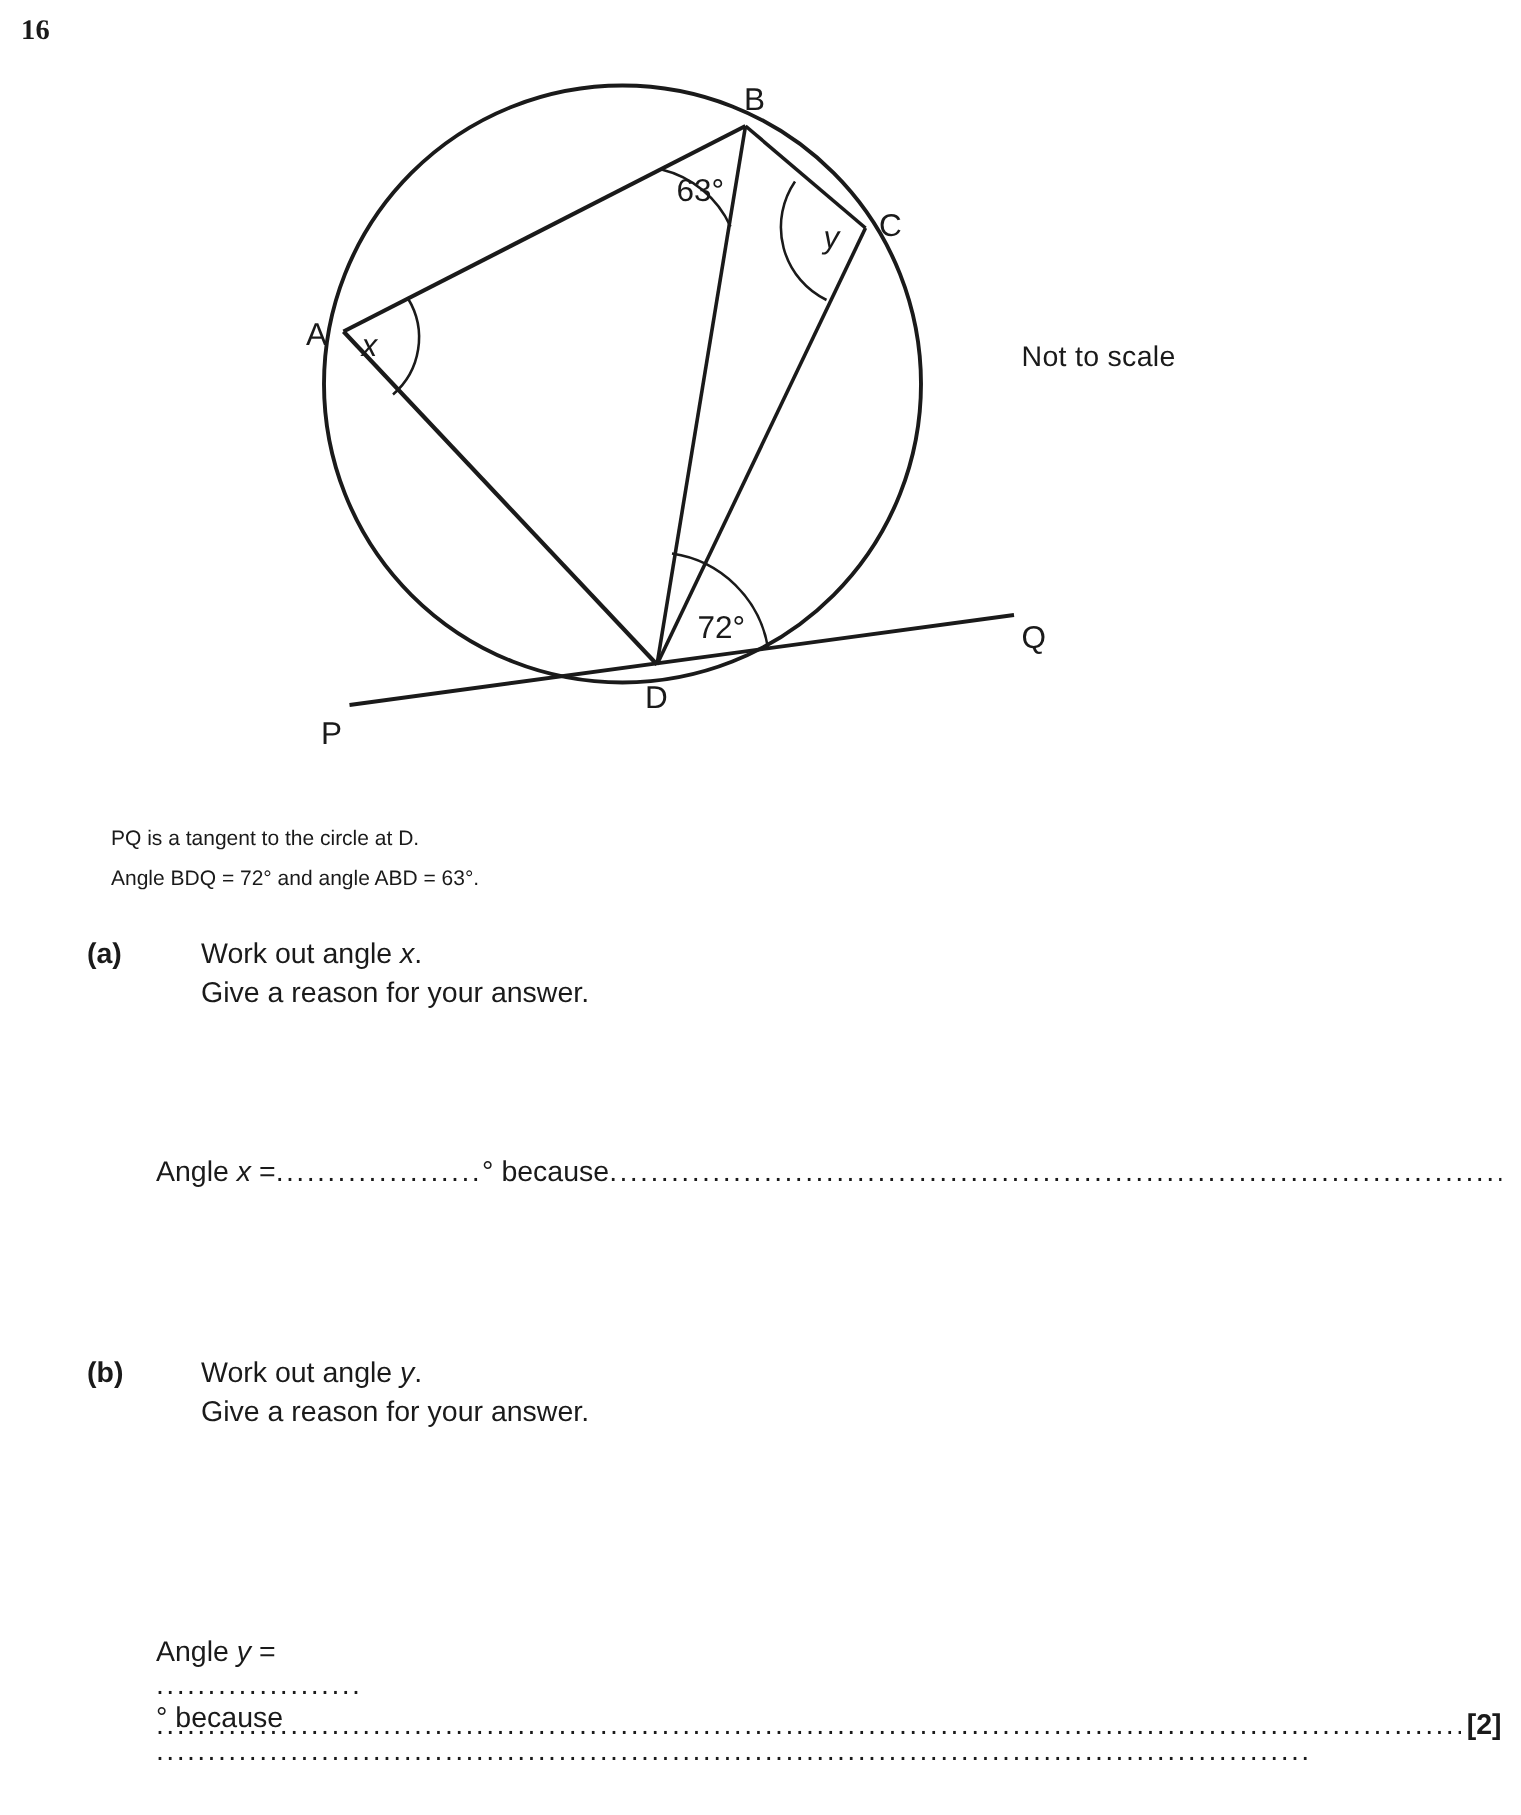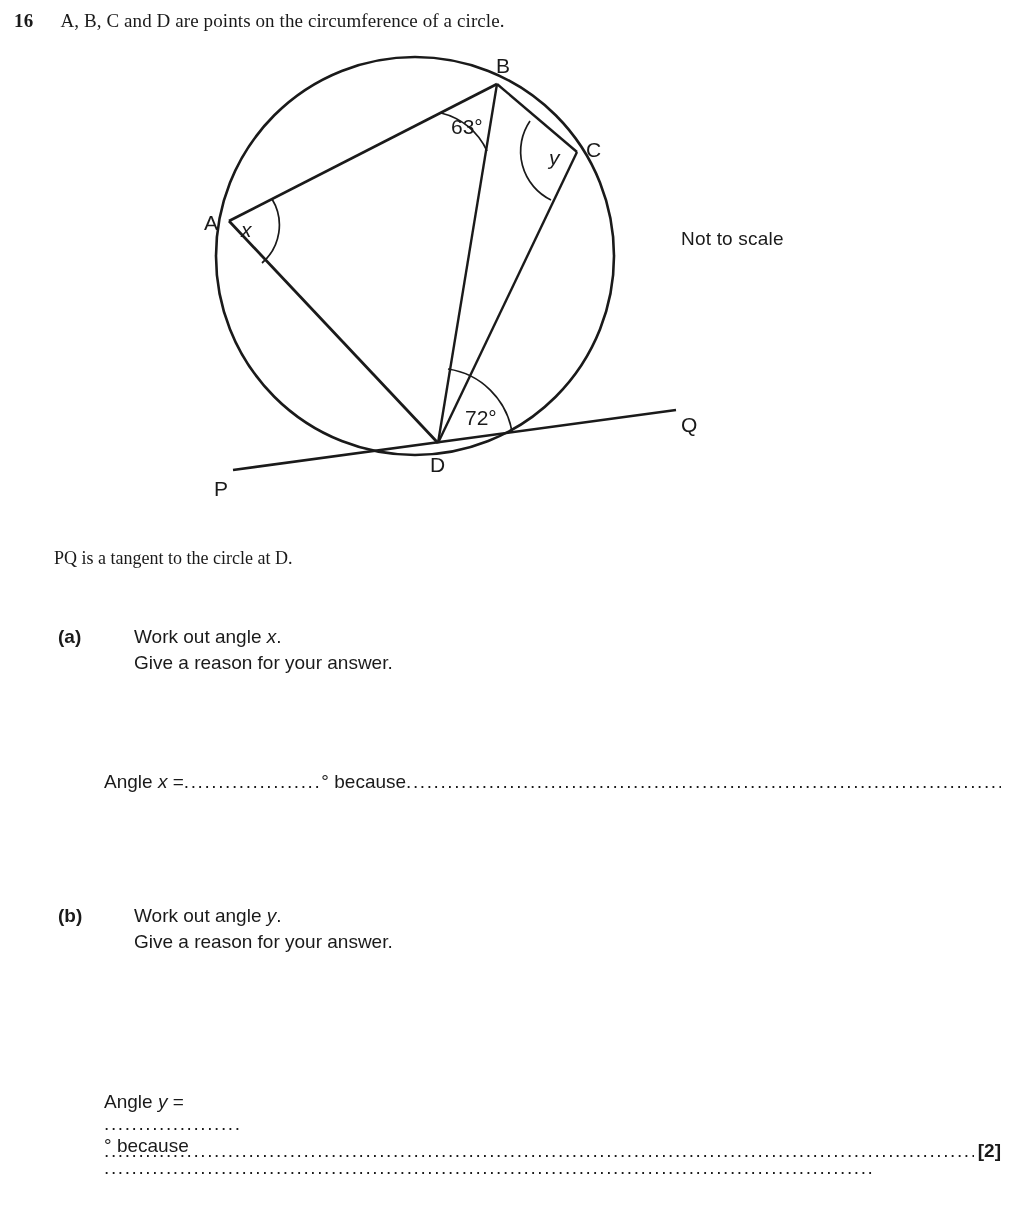--- a/index.html
+++ b/index.html
@@ -54,25 +54,24 @@
     left: 681px;
     top: 188px;
     font-size: 19px;
     font-weight: normal;
     letter-spacing: 0.2px;
   }
 
   
   .statement {
     position: absolute;
-    left: 54px;
+    left: 74px;
     top: 545px;
-    font-size: 18px;
+    font-size: 14px;
     line-height: 27px;
-    font-family: Liberation Serif, serif;
   }
   .statement div { white-space: nowrap; }
 
   
   .part {
     position: absolute;
     left: 58px;
     width: 940px;
   }
   .part-a { top: 624px; }
@@ -142,21 +141,20 @@
     padding-left: 4px;
   }
 
   .it { font-style: italic; }
 </style>
 </head>
 <body>
 
 <div class="q-header">
   <span class="q-number">16</span>
-  <span class="q-stem">A, B, C and D are points on the circumference of a circle.</span>
 </div>
 
 <div class="diagram-wrap">
   <svg class="diagram-svg" width="1014" height="480" viewBox="0 0 1014 480">
 
     <circle cx="415" cy="216" r="199" fill="none" stroke="#1a1a1a" stroke-width="2.6"></circle>
 
     <line x1="229" y1="181" x2="497" y2="44" stroke="#1a1a1a" stroke-width="2.8"></line>
     <line x1="229" y1="181" x2="438" y2="403" stroke="#1a1a1a" stroke-width="2.8"></line>
     <line x1="497" y1="44" x2="438" y2="403" stroke="#1a1a1a" stroke-width="2.4"></line>
@@ -184,20 +182,21 @@
     <text x="465" y="385" font-family="Liberation Sans, sans-serif" font-size="21" fill="#1a1a1a">72°</text>
     <text x="241" y="197" font-family="Liberation Sans, sans-serif" font-size="21" font-style="italic" fill="#1a1a1a">x</text>
     <text x="549" y="125" font-family="Liberation Sans, sans-serif" font-size="21" font-style="italic" fill="#1a1a1a">y</text>
   </svg>
 
   <div class="not-to-scale">Not to scale</div>
 </div>
 
 <div class="statement">
   <div>PQ is a tangent to the circle at D.</div>
+  <div>Angle BDQ = 72° and angle ABD = 63°.</div>
 </div>
 
 <div class="part part-a">
   <div class="part-head">
     <span class="part-letter">(a)</span>
     <span class="part-lines">
       <div><span>Work out angle</span> <span class="it">x</span><span>.</span></div>
       <div>Give a reason for your answer.</div>
     </span>
   </div>

